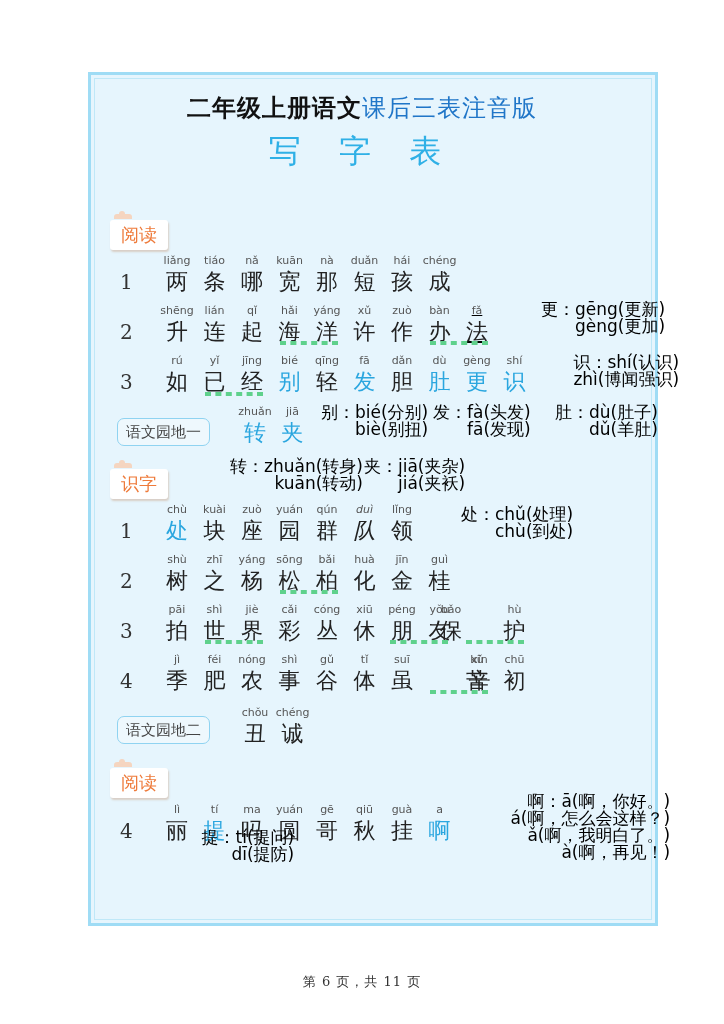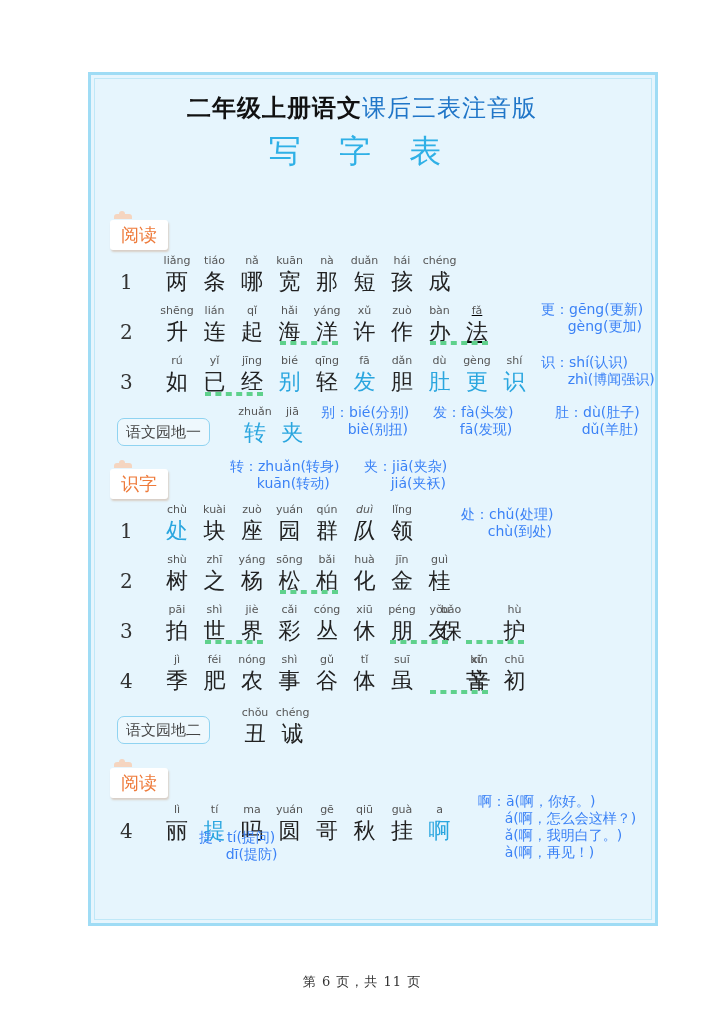--- a/index.html
+++ b/index.html
@@ -24,21 +24,21 @@
                 border-radius: 50%; background: #f5d5c0; }
   .garden { position: absolute; height: 26px; padding: 0 8px; border: 1.5px solid #8fd3f1; border-radius: 7px;
             background: #eef8fd; color: #444; font-size: 15px; line-height: 26px; font-family: "DejaVu Serif", serif; }
   .row { position: absolute; left: 0; height: 50px; }
   .rownum { position: absolute; left: 120px; font-family: "DejaVu Serif", serif; font-size: 20px; color: #333; }
   .ch { position: absolute; width: 38px; text-align: center; }
   .ch .py { display: block; font-size: 11px; color: #555; height: 14px; line-height: 14px; white-space: nowrap; }
   .ch .hz { display: block; font-family: "DejaVu Serif", serif; font-size: 22px; color: #222; line-height: 28px; }
   .ch.poly .hz { color: #2aa6df; }
   .dbl { position: absolute; height: 4px; border-top: 2px dashed #5fd18c; border-bottom: 2px dashed #5fd18c; box-sizing: border-box; }
-  .note { position: absolute; color: #3b82f6; font-size: 14px; line-height: 17px; white-space: pre; }
+  .note { position: absolute; color: #000000; font-size: 17px; line-height: 17px; white-space: pre; text-align: right; }
   .footer { position: absolute; left: 0; right: 0; top: 973px; text-align: center;
             font-family: "DejaVu Serif", serif; font-size: 13px; color: #333; letter-spacing: 1px; }
 </style>
 </head>
 <body>
 
 <div class="frame">
     <div class="frame-inner"></div>
   </div>
 

